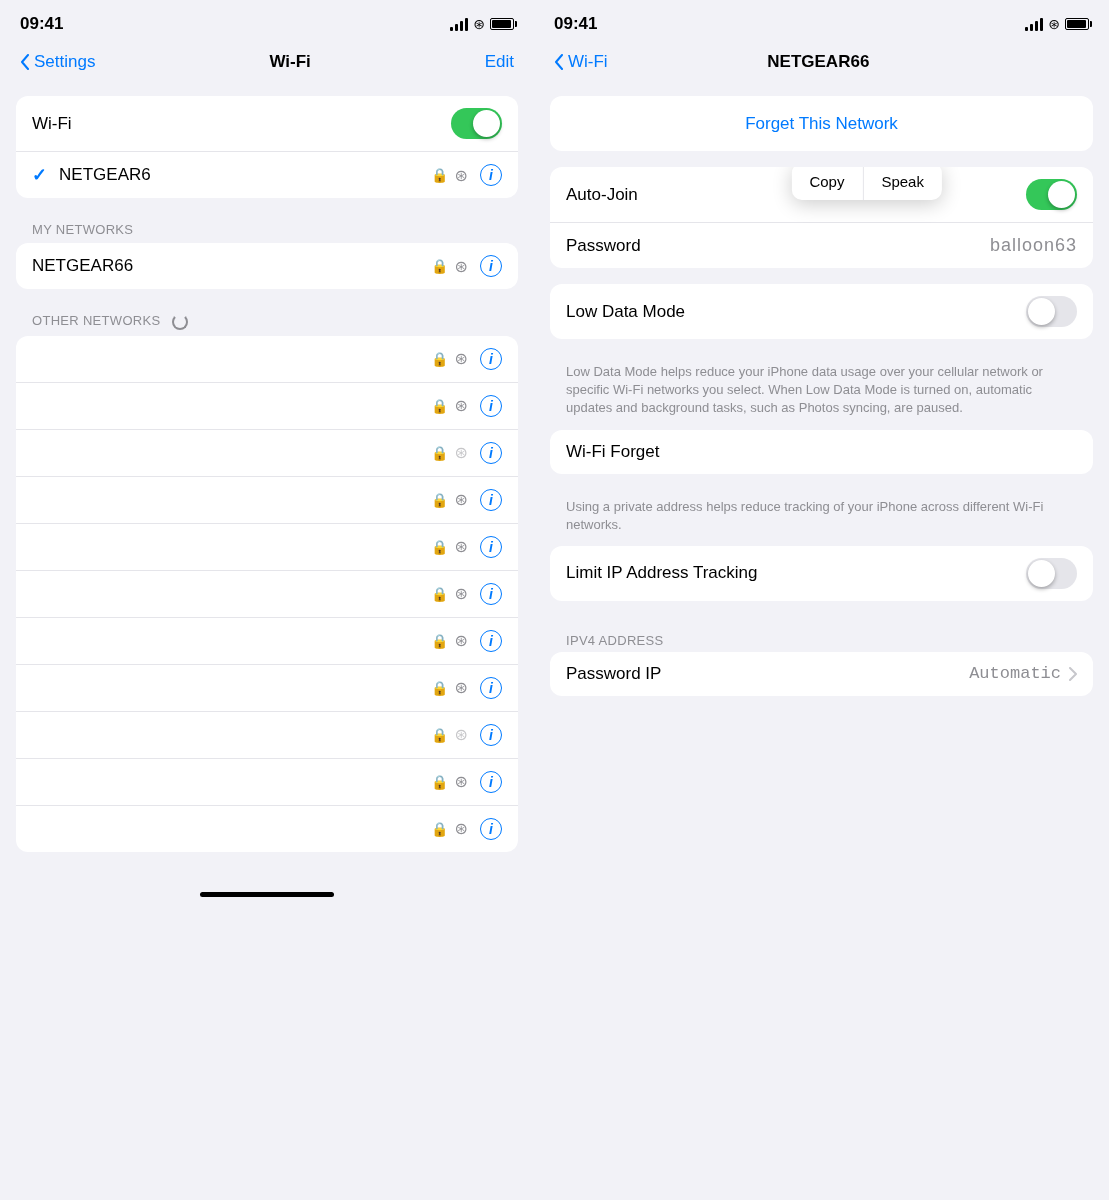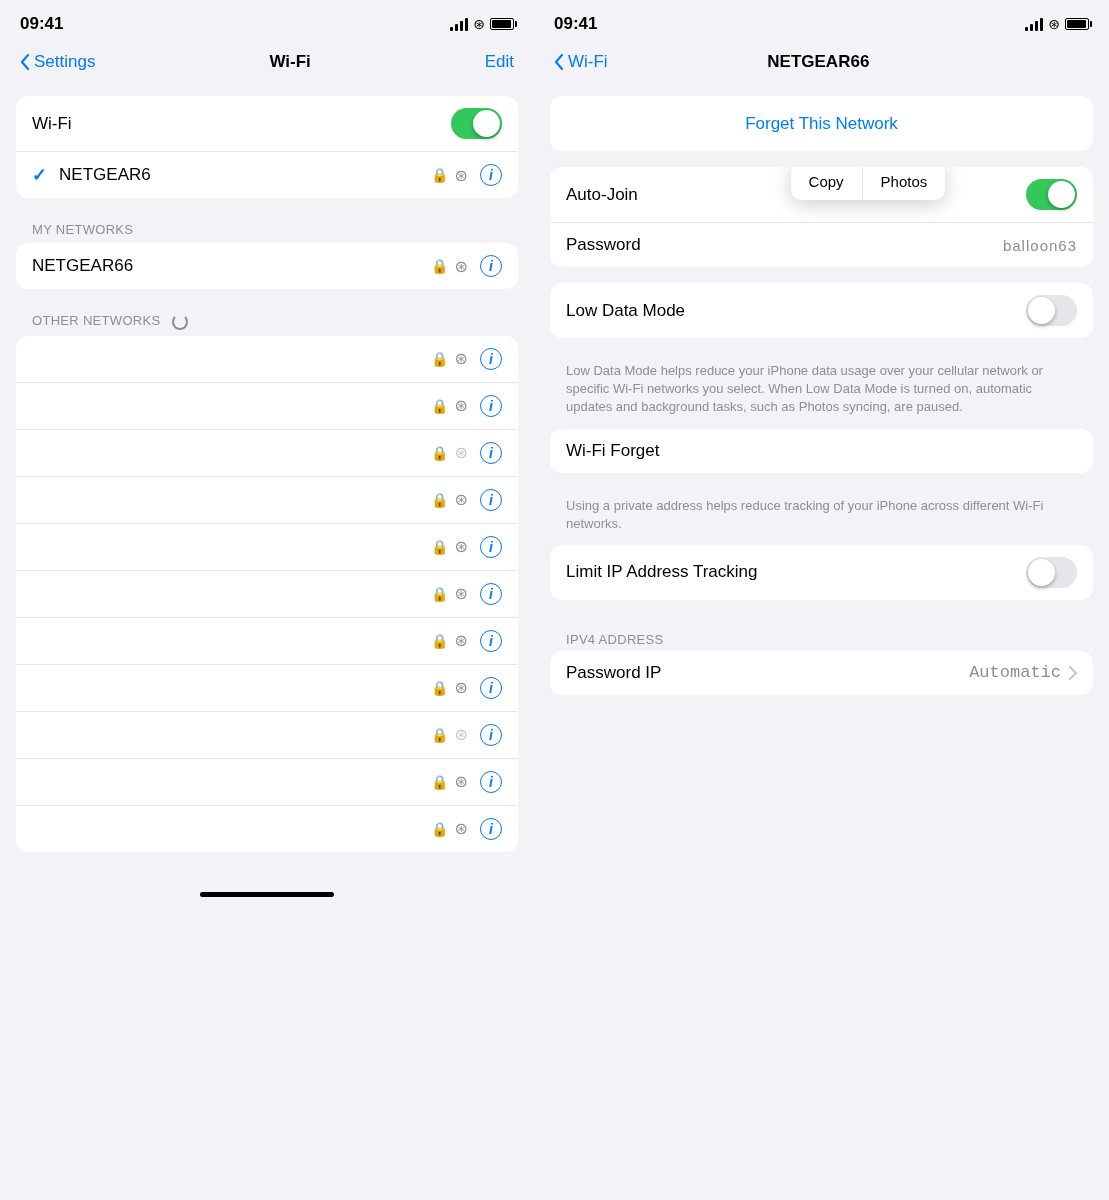--- a/index.html
+++ b/index.html
@@ -278,21 +278,21 @@
     }
 
     .description-text {
       font-size: 13px;
       color: #8e8e93;
       padding: 8px 16px 12px;
       line-height: 1.4;
     }
 
     .password-value {
-      font-size: 15px;
+      font-size: 18px;
       color: #8e8e93;
       letter-spacing: 1px;
       margin-left: 42px;
     }
 
     
     .popover-container {
       position: relative;
     }
     .popover {
@@ -547,21 +547,21 @@
     <div class="card">
 
       <div class="card-row popover-container">
         <span class="row-label">Auto-Join</span>
         <div class="toggle on">
           <div class="toggle-thumb"></div>
         </div>
 
         <div class="popover">
           <div class="popover-btn">Copy</div>
-          <div class="popover-btn">Photos</div>
+          <div class="popover-btn">Speak</div>
         </div>
       </div>
 
       <div class="card-row">
         <span class="row-label">Password</span>
         <span class="password-value">balloon63</span>
       </div>
     </div>
 
     <div class="card">

